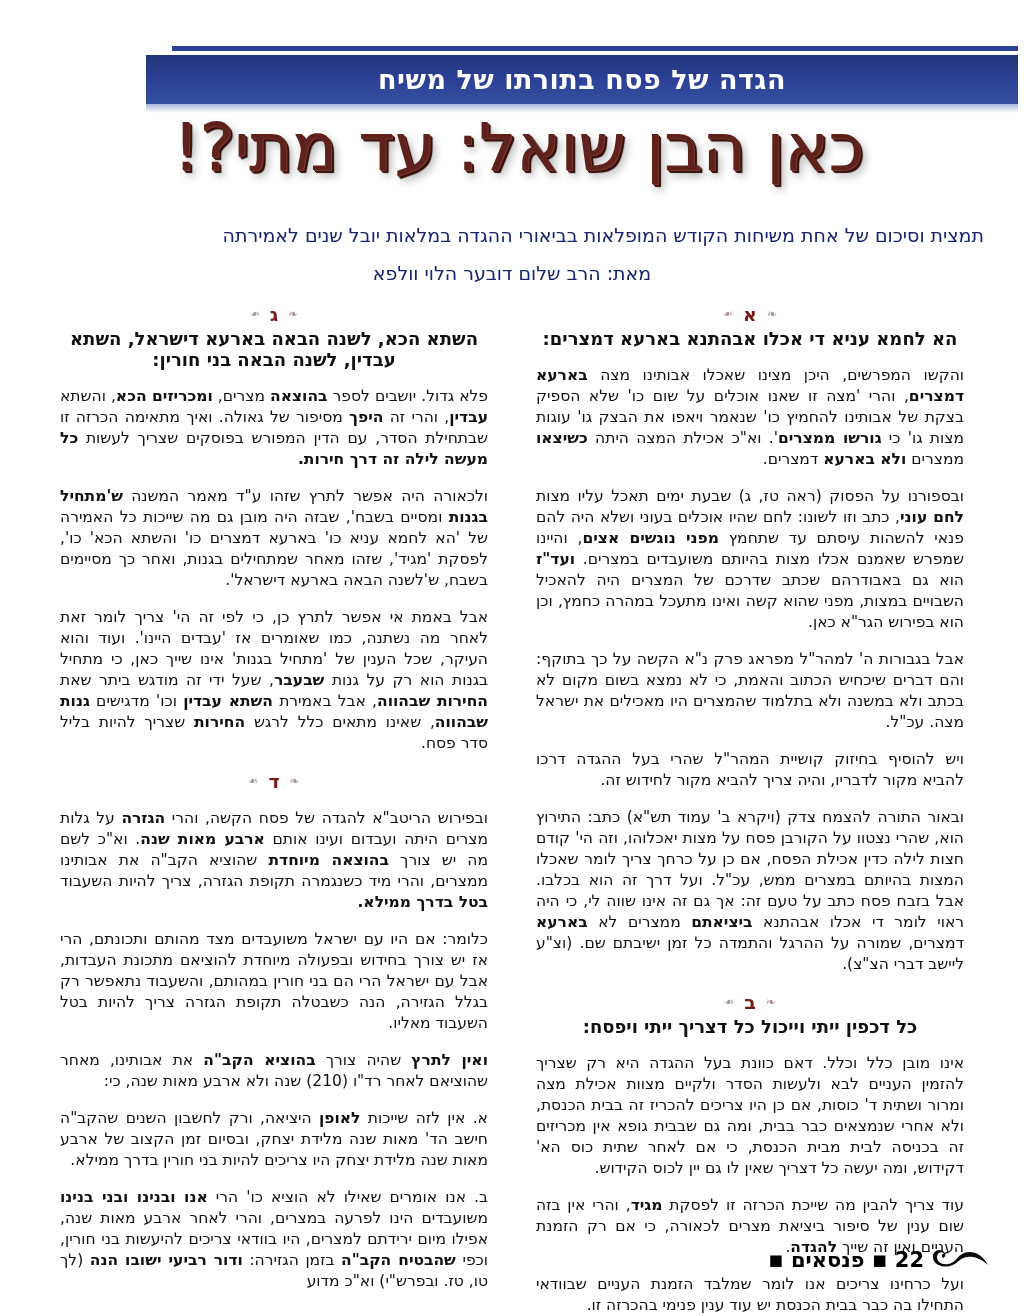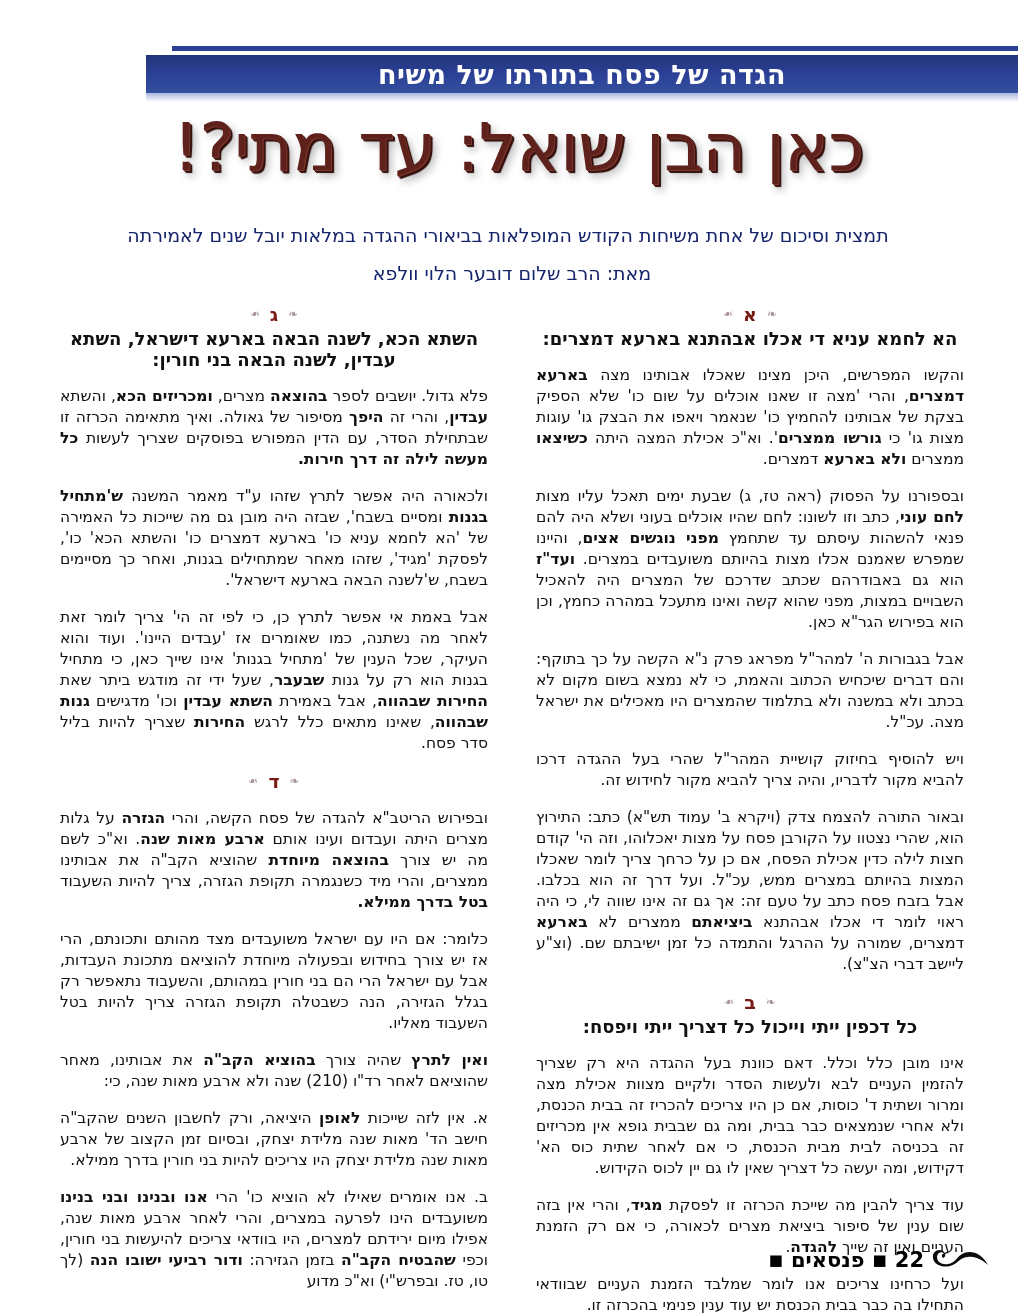--- a/index.html
+++ b/index.html
@@ -3,36 +3,36 @@
 <meta charset="utf-8">
 <style>
   html,body{margin:0;padding:0;}
   body{
     width:1024px;min-height:1316px;background:#ffffff;position:relative;
     font-family:"DejaVu Sans","Liberation Sans",sans-serif;
     -webkit-font-smoothing:antialiased;
   }
   .top-rule{position:absolute;top:46px;left:172px;right:6px;height:5px;background:#2b3f94;}
   .banner{
-    position:absolute;top:55px;left:146px;right:6px;height:38px;
+    position:absolute;top:55px;left:146px;right:6px;height:49px;
     background:linear-gradient(to bottom,#223579,#2b4096 50%,#34509e);
     display:flex;align-items:center;justify-content:center;
   }
   .banner::after{content:"";position:absolute;left:0;right:0;top:100%;height:9px;
     background:linear-gradient(to bottom,#aab7dd,rgba(255,255,255,0));}
   .banner-text{color:#ffffff;font-weight:bold;font-size:27px;letter-spacing:.5px;}
   .main-title{
     position:absolute;top:102px;left:0;right:0;text-align:center;
     font-size:66px;font-weight:normal;color:#5e211b;line-height:1.4;
     text-shadow:1px 1px 0 #7c372e,2px 2px 0 #3a100c,3px 3px 1px #2a0a07,5px 6px 8px rgba(0,0,0,.35);
     white-space:nowrap;
     margin-left:12px;
   }
   .subtitle{
-    position:absolute;top:224px;left:32px;right:40px;text-align:center;
+    position:absolute;top:224px;left:32px;right:40px;text-align:right;
     font-size:19px;color:#16246b;
   }
   .byline{
     position:absolute;top:262px;left:40px;right:40px;text-align:center;
     font-size:19px;color:#16246b;
   }
   .columns{
     position:absolute;top:296px;left:44px;right:44px;
     display:flex;gap:16px;align-items:flex-start;
   }

